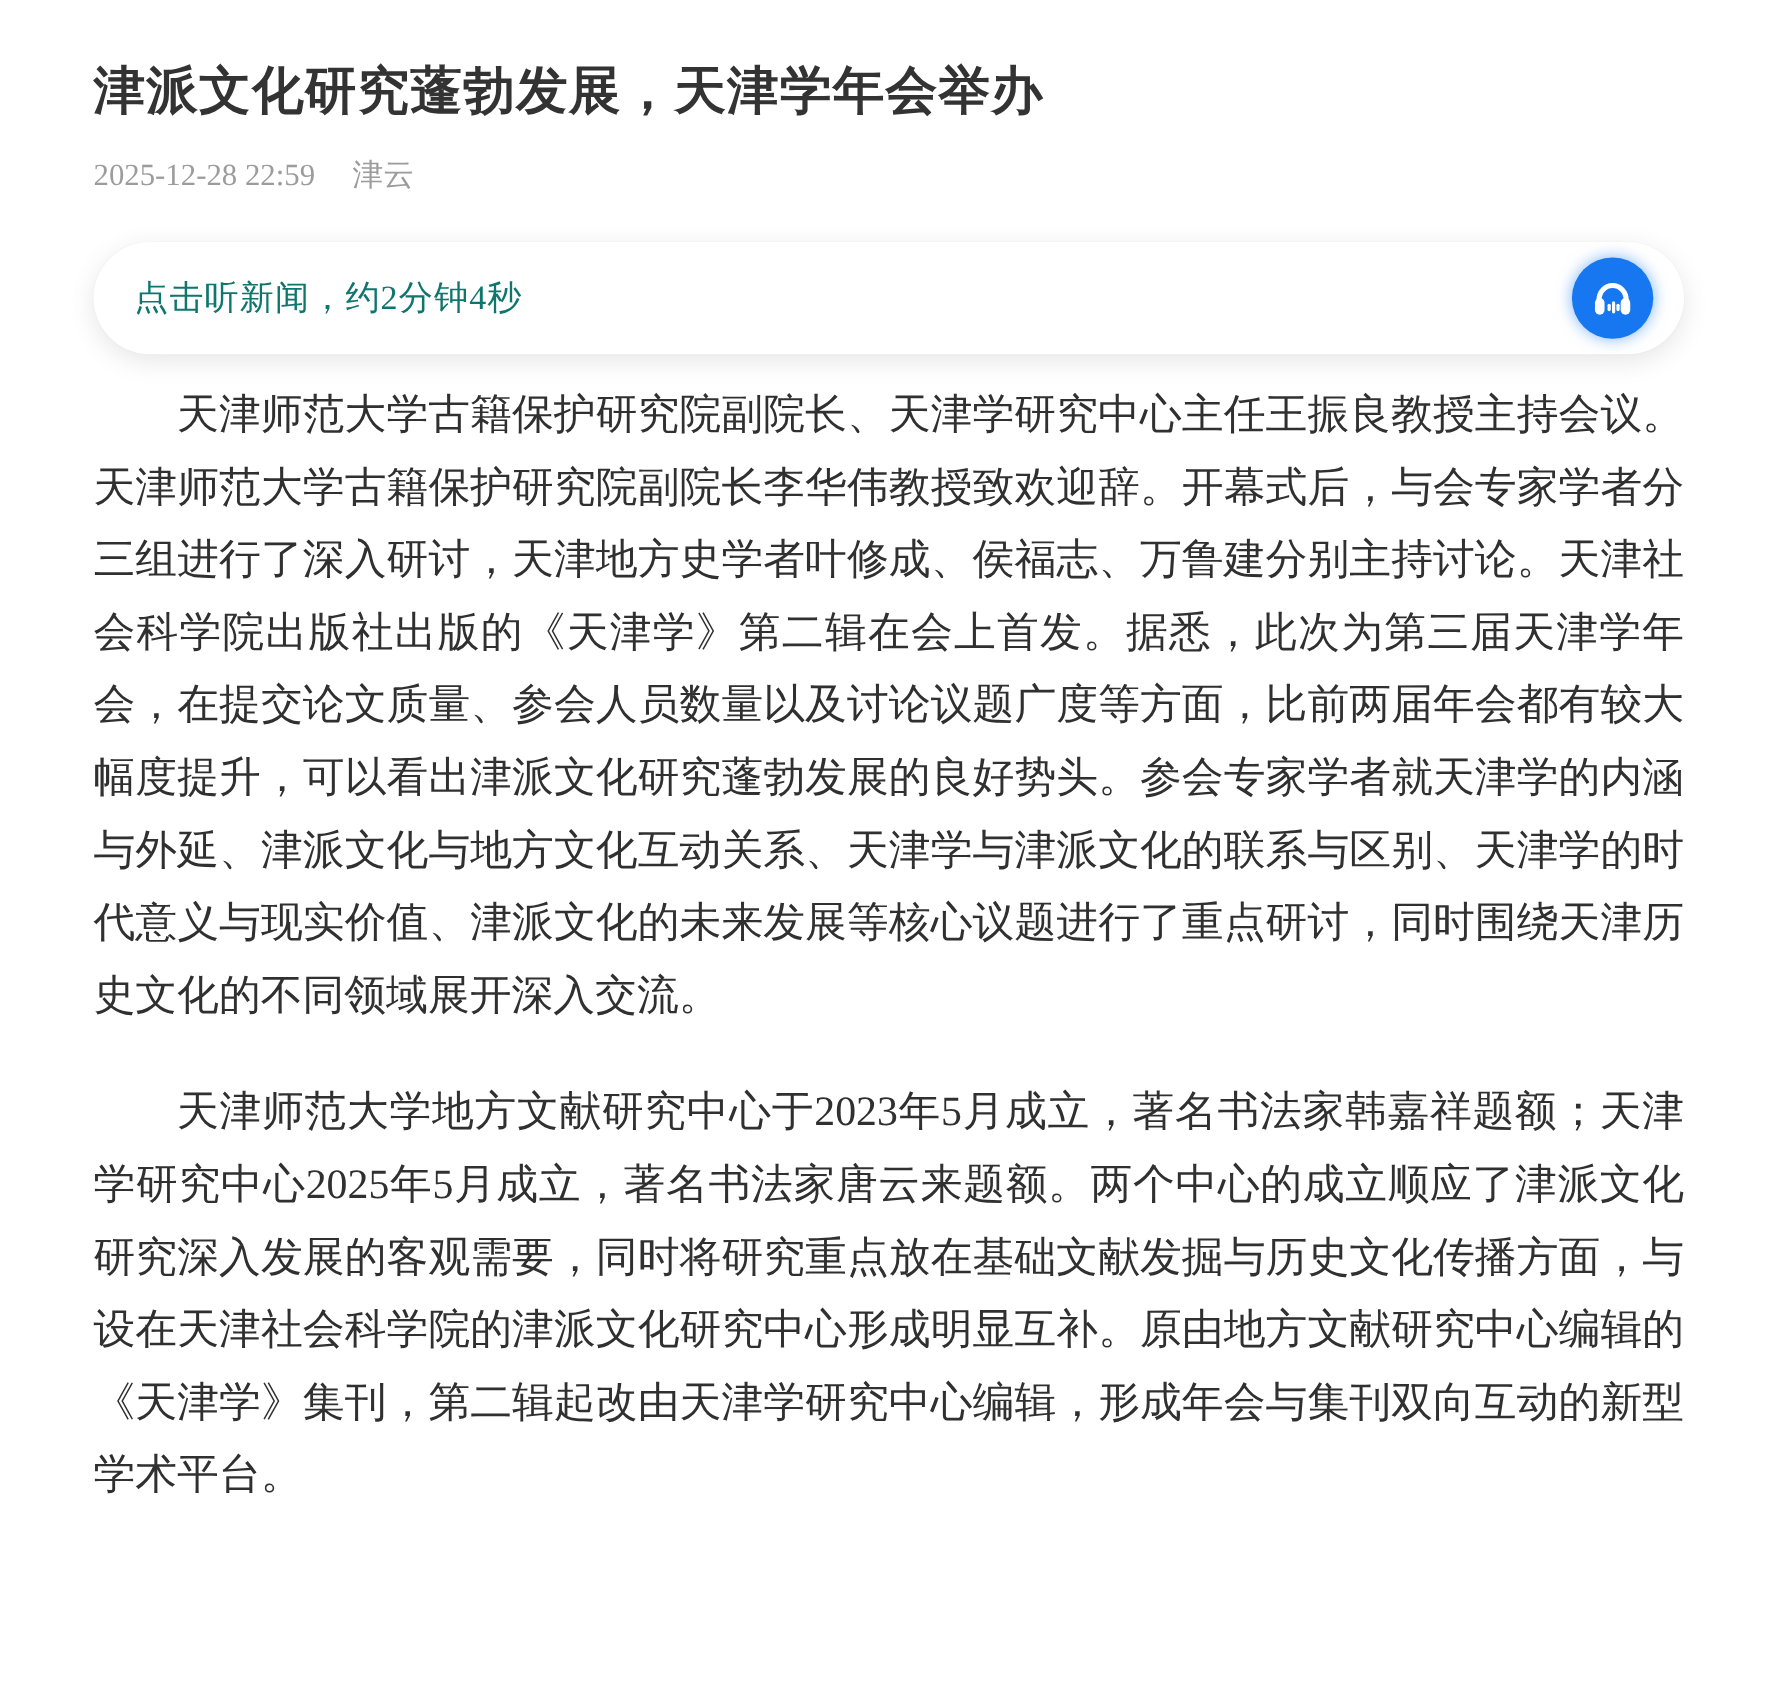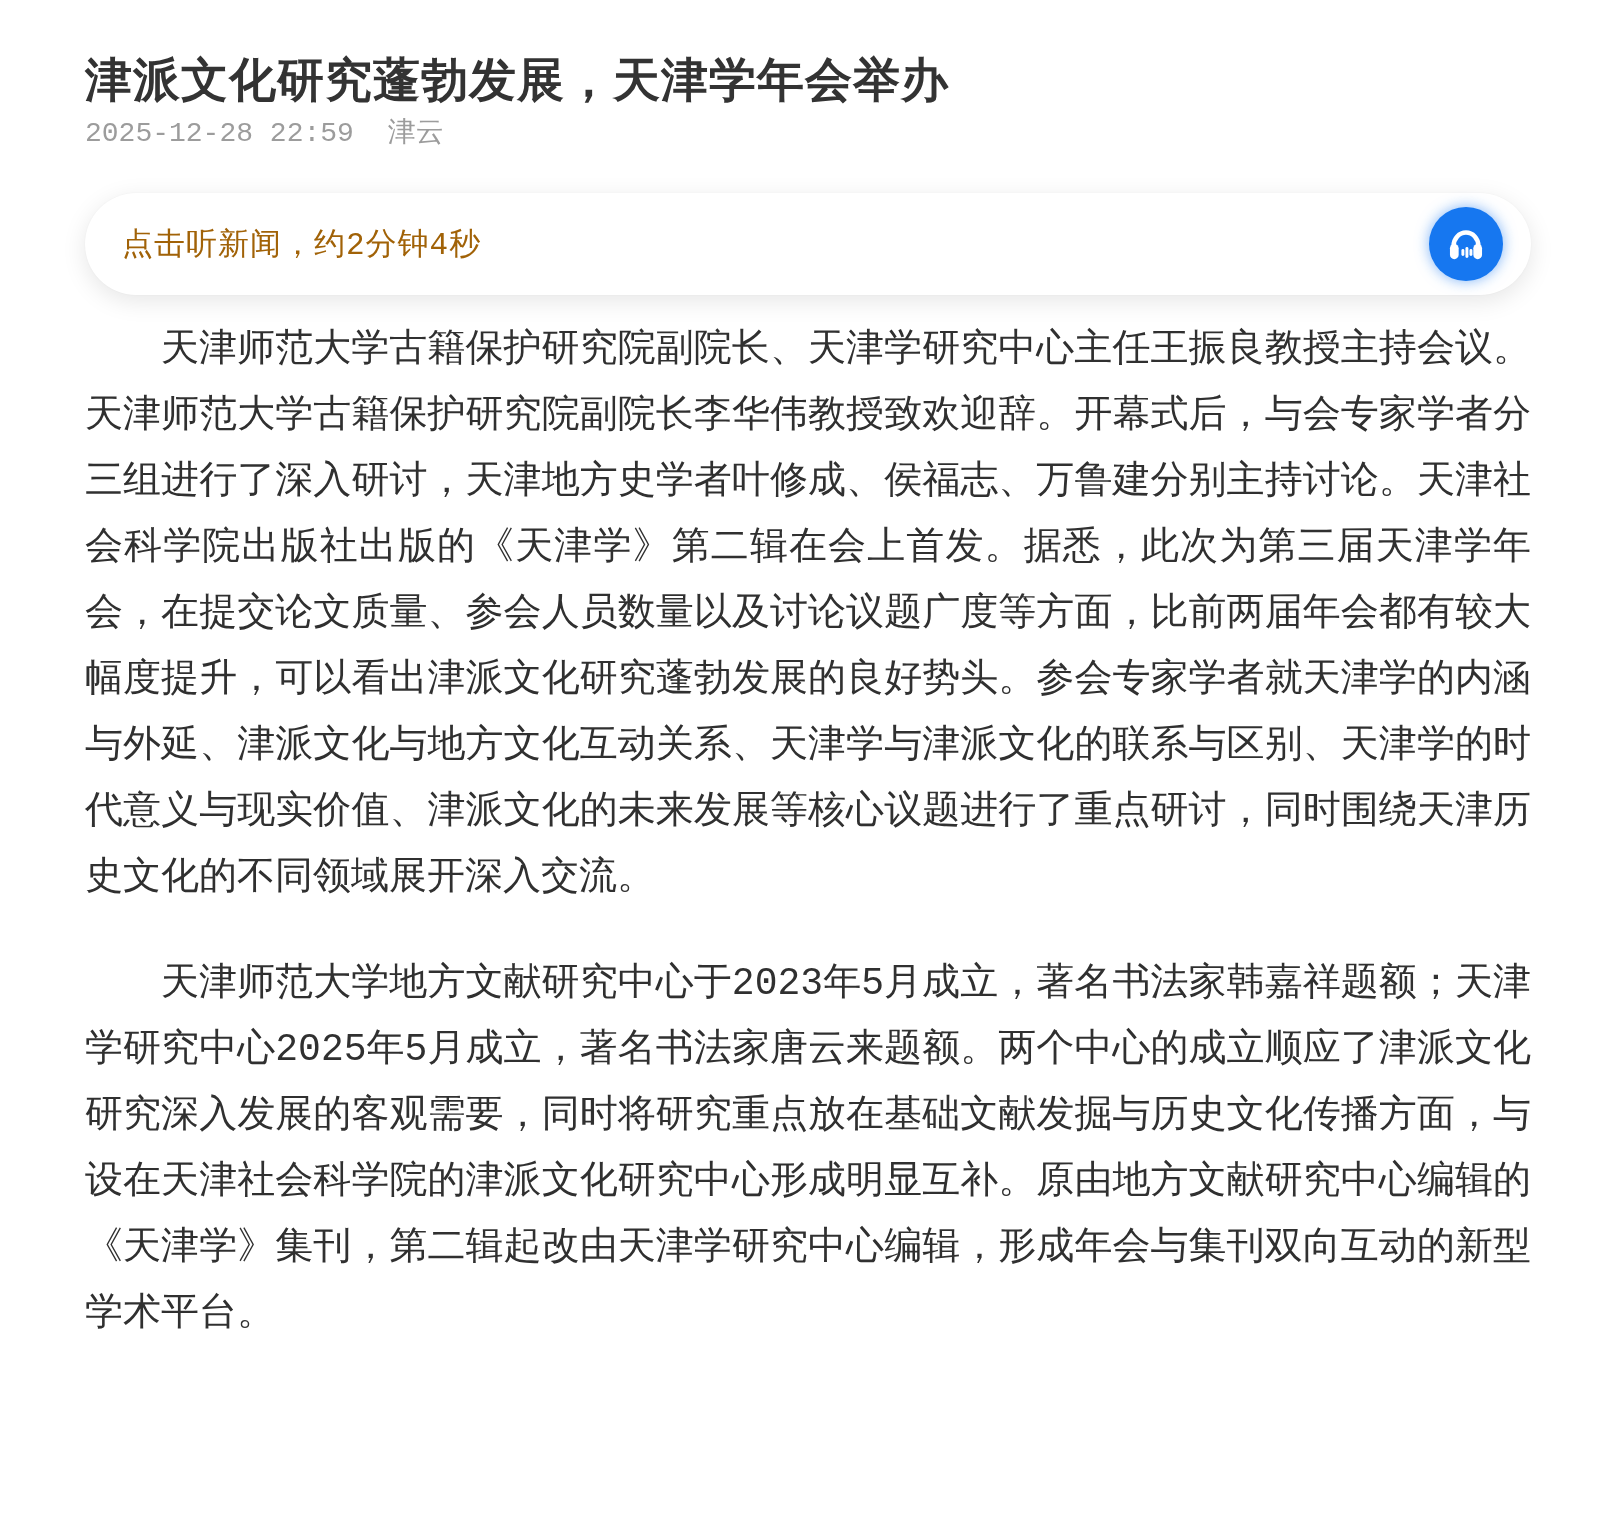--- a/index.html
+++ b/index.html
@@ -8,52 +8,53 @@
     background: #ffffff;
   }
   .page {
     position: relative;
     width: 1617px;
     height: 1533px;
     box-sizing: border-box;
     padding: 54px 86px 0 85px;
     overflow: hidden;
     background: #ffffff;
-    font-family: Liberation Mono, monospace;
+    font-family: Liberation Serif, serif;
   }
   .title {
     margin: 0;
     font-size: 47px;
     line-height: 1.26;
     font-weight: 700;
     color: #333333;
     letter-spacing: 1px;
   }
   .meta {
+    margin-top: 27px;
     display: flex;
     align-items: baseline;
     gap: 34px;
     font-size: 28px;
     color: #9c9c9c;
   }
   .audio-bar {
     margin-top: 42px;
     height: 102px;
     border-radius: 51px;
     background: #ffffff;
     box-shadow: 0 6px 24px rgba(0, 0, 0, 0.10), 0 0 2px rgba(0, 0, 0, 0.04);
     display: flex;
     align-items: center;
     justify-content: space-between;
     padding: 0 28px 0 37px;
     cursor: pointer;
   }
   .audio-label {
     font-size: 31px;
-    color: #a16207;
+    color: #0f766e;
     letter-spacing: 1px;
   }
   .audio-btn {
     width: 74px;
     height: 74px;
     flex: 0 0 74px;
     border-radius: 50%;
     border: none;
     padding: 0;
     background: #1677f0;

